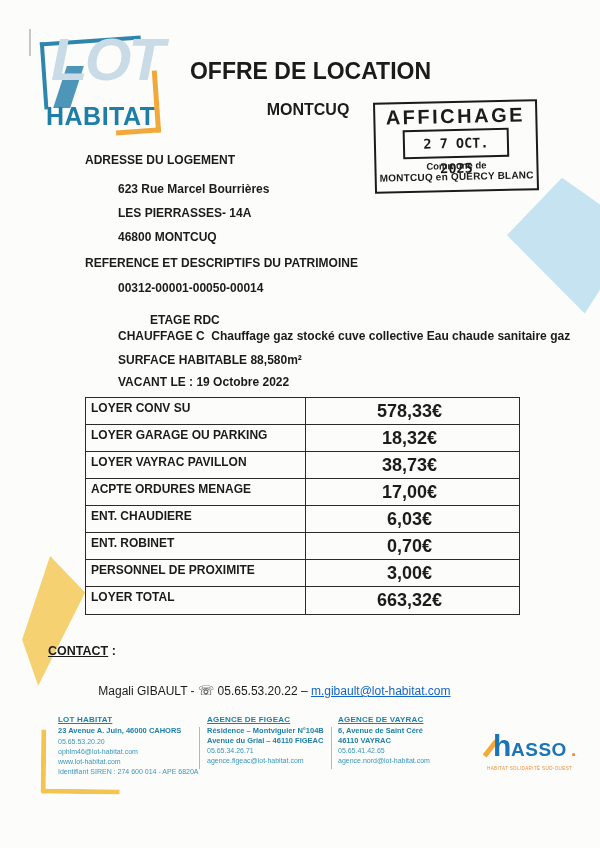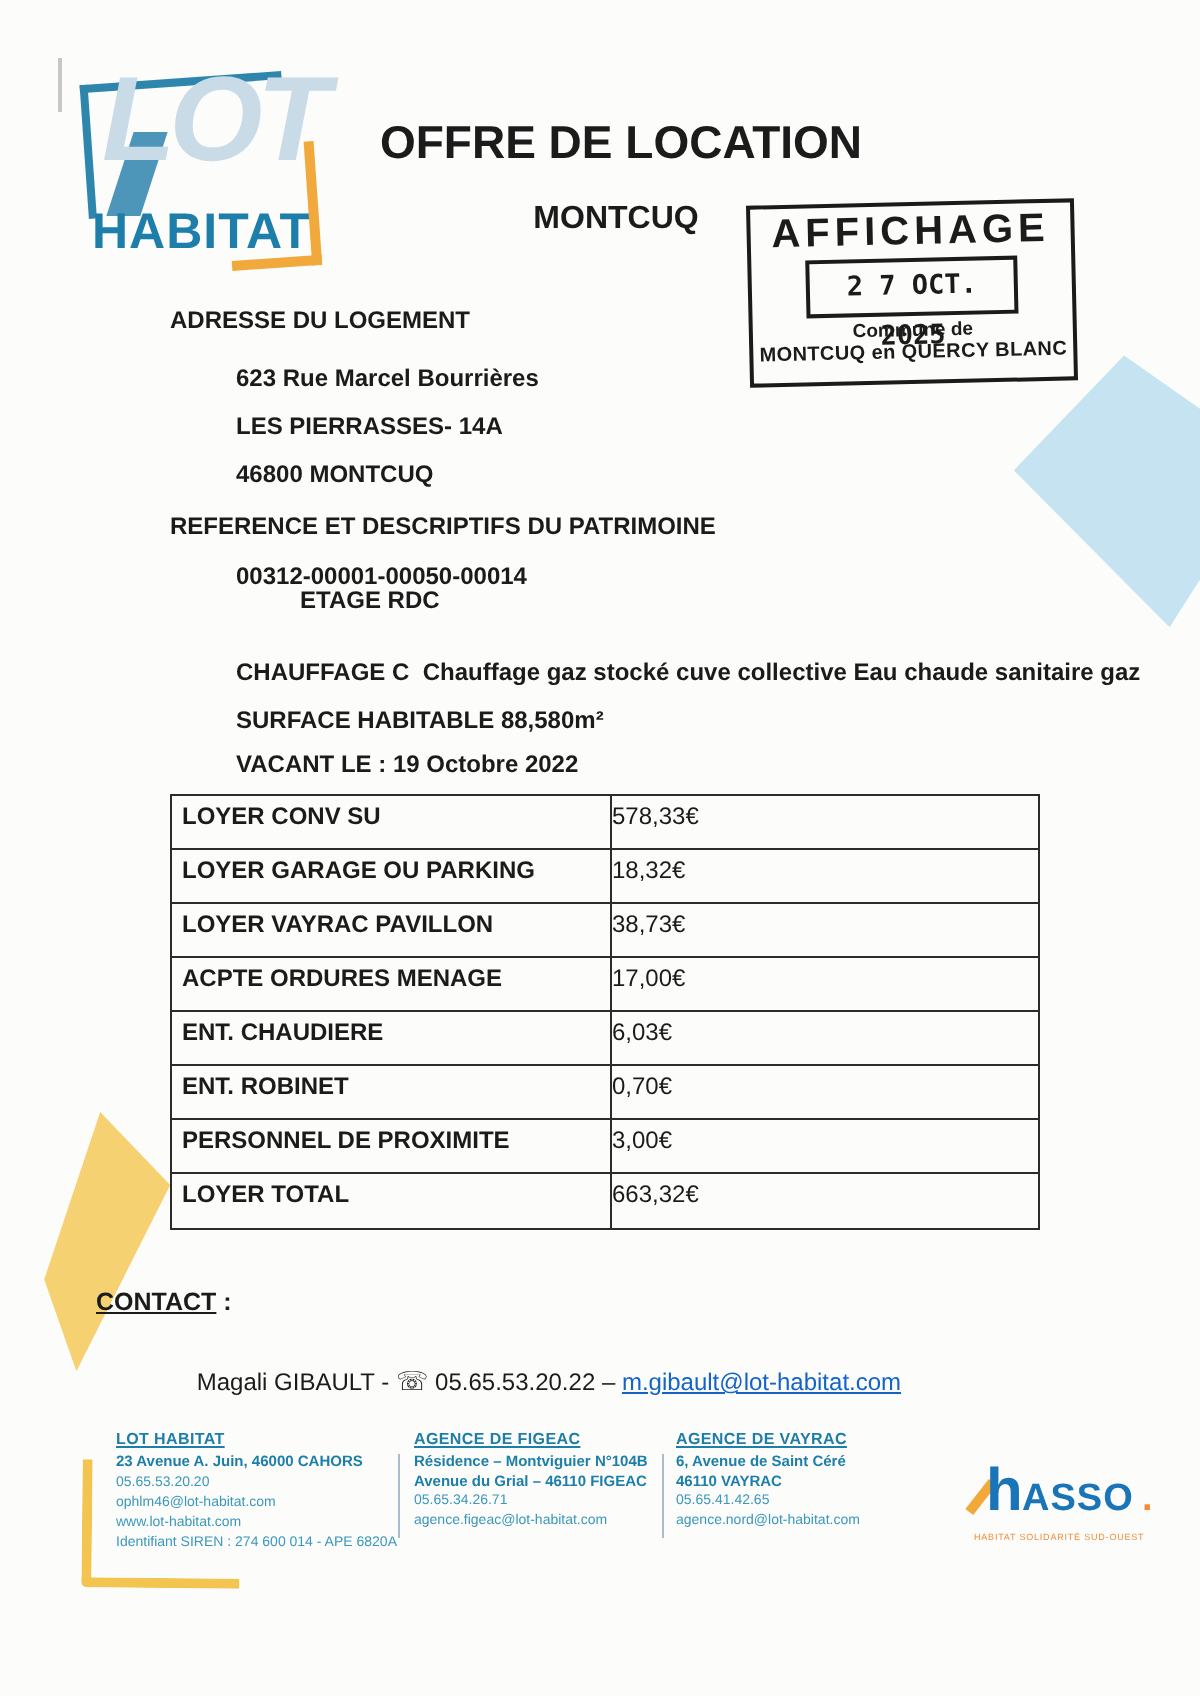--- a/index.html
+++ b/index.html
@@ -67,21 +67,21 @@
   .stamp-commune1{font-size:9.5px; font-weight:700; line-height:11px;}
   .stamp-commune2{font-size:10px; font-weight:700; line-height:11px; letter-spacing:.2px;}
   
   .line{position:absolute; font-size:12px; font-weight:600; white-space:pre;}
   
   .rtable{left:85px; top:397px; width:433px; border:1.5px solid #2b2b2b;}
   .rrow{display:flex; height:27px; border-bottom:1px solid #2b2b2b; box-sizing:border-box;}
   .rrow:last-child{border-bottom:none;}
   .rlabel{flex:0 0 220px; box-sizing:border-box; border-right:1px solid #2b2b2b;
           font-size:12px; font-weight:600; padding:3px 0 0 5px;}
-  .rvalue{flex:1; font-size:12px; font-weight:400; text-align:left; padding:3px 6px 0 0;}
+  .rvalue{flex:1; font-size:18px; font-weight:700; text-align:center; padding:3px 6px 0 0;}
   
   .contact-heading{left:48px; top:644px; font-size:12.5px; font-weight:800;}
   .contact-heading .u{text-decoration:underline;}
   .contact-line{left:85px; top:669px; font-size:12px; font-weight:400; white-space:pre;}
   .contact-line .email{color:var(--link-blue,#1464c8); text-decoration:underline; cursor:pointer;}
   .phone-glyph{font-size:13px;}
   
   .fcol{position:absolute; top:715px; color:var(--teal,#1d7fa9); white-space:nowrap;}
   .fcol .fhead{font-size:8px; font-weight:800; text-decoration:underline; margin-bottom:2px; letter-spacing:.2px;}
   .fcol .fbold{font-size:7.5px; font-weight:800; line-height:9.5px;}
@@ -132,21 +132,21 @@
     <div class="stamp-commune2">MONTCUQ en QUERCY BLANC</div>
   </div>
 
   <div class="line" style="left:85px; top:153px;">ADRESSE DU LOGEMENT</div>
   <div class="line" style="left:118px; top:182px;">623 Rue Marcel Bourrières</div>
   <div class="line" style="left:118px; top:206px;">LES PIERRASSES- 14A</div>
   <div class="line" style="left:118px; top:230px;">46800 MONTCUQ</div>
 
   <div class="line" style="left:85px; top:256px;">REFERENCE ET DESCRIPTIFS DU PATRIMOINE</div>
   <div class="line" style="left:118px; top:281px;">00312-00001-00050-00014</div>
-  <div class="line" style="left:118px; top:293px;padding-left:32px;">ETAGE RDC</div>
+  <div class="line" style="left:118px; top:313px;padding-left:32px;">ETAGE RDC</div>
   <div class="line" style="left:118px; top:329px;">CHAUFFAGE C  Chauffage gaz stocké cuve collective Eau chaude sanitaire gaz</div>
   <div class="line" style="left:118px; top:353px;">SURFACE HABITABLE 88,580m²</div>
   <div class="line" style="left:118px; top:375px;">VACANT LE : 19 Octobre 2022</div>
 
   <div class="abs rtable">
     <div class="rrow">
       <div class="rlabel">LOYER CONV SU</div>
       <div class="rvalue">578,33€</div>
     </div>
     <div class="rrow">

